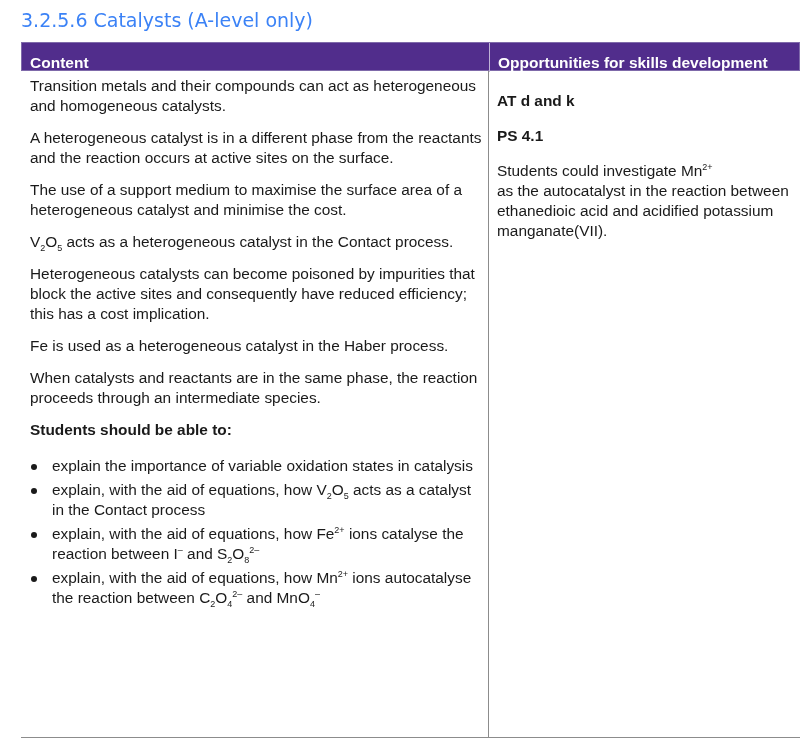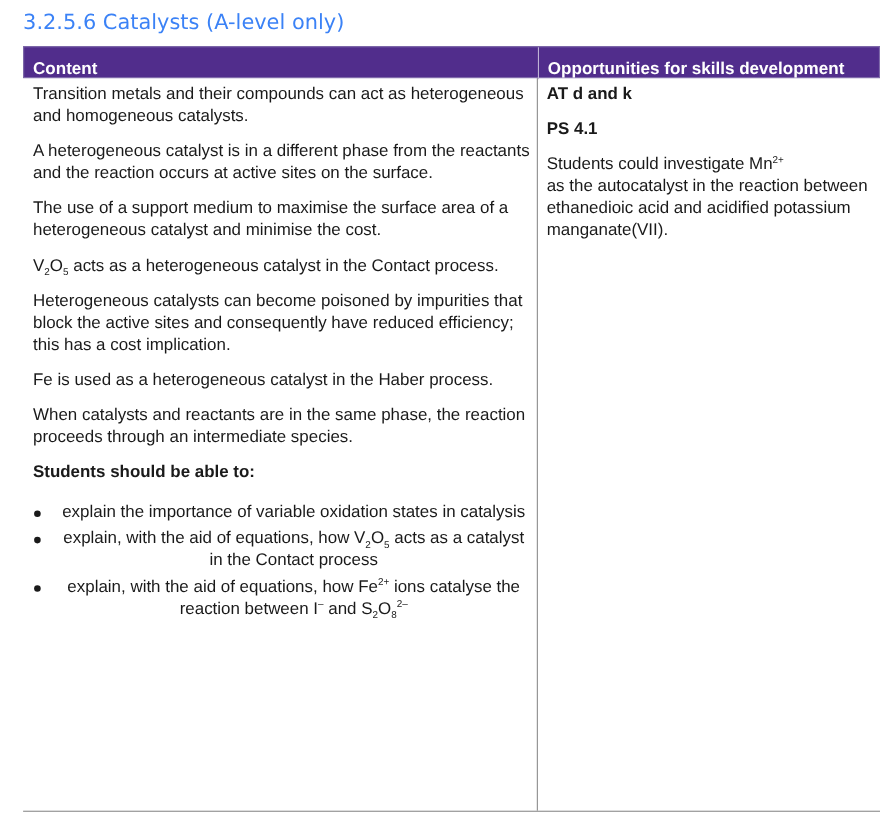--- a/index.html
+++ b/index.html
@@ -41,25 +41,25 @@
     .col-skills {
       position: absolute; left: 476px; top: 34px; width: 300px;
       font-size: 15.4px; line-height: 20px;
     }
     .para { margin: 0 0 12px 0; }
     .bold { font-weight: bold; }
     sub, sup { font-size: 9px; line-height: 0; }
     sub { vertical-align: -4px; }
     sup { vertical-align: 6px; }
     ul.outcomes { list-style: none; margin: 0; padding: 0; }
-    ul.outcomes li { position: relative; padding-left: 22px; margin: 0 0 4px 0; text-align: center; }
+    ul.outcomes li { position: relative; padding-left: 22px; margin: 0 0 4px 0; }
     ul.outcomes li .bullet {
       position: absolute; left: 1px; top: 8px; width: 6px; height: 6px; border-radius: 50%; background: #1a1a1a;
     }
-    .skills-para { margin: 0 0 12px 0; }
+    .skills-para { margin: 15px 0 12px 0; }
   </style>
 </head>
 <body>
 
 <div class="section-title">3.2.5.6 Catalysts (A-level only)</div>
 
 <div class="table">
   <div class="header-row">
     <div class="header-cell hc-content">Content</div>
     <div class="header-divider"></div>
@@ -83,20 +83,24 @@
         <span>explain the importance of variable oxidation states in catalysis</span>
       </li>
       <li>
         <span class="bullet"></span>
         <span>explain, with the aid of equations, how V</span><sub>2</sub><span>O</span><sub>5</sub><span> acts as a catalyst in the Contact process</span>
       </li>
       <li>
         <span class="bullet"></span>
         <span>explain, with the aid of equations, how Fe</span><sup>2+</sup><span> ions catalyse the reaction between I</span><sup>–</sup><span> and S</span><sub>2</sub><span>O</span><sub>8</sub><sup>2–</sup>
       </li>
+      <li>
+        <span class="bullet"></span>
+        <span>explain, with the aid of equations, how Mn</span><sup>2+</sup><span> ions autocatalyse the reaction between C</span><sub>2</sub><span>O</span><sub>4</sub><sup>2–</sup><span> and MnO</span><sub>4</sub><sup>–</sup>
+      </li>
     </ul>
   </div>
 
   <div class="col-skills">
     <p class="skills-para bold">AT d and k</p>
     <p class="skills-para bold">PS 4.1</p>
     <p class="skills-para"><span>Students could investigate Mn</span><sup>2+</sup><br><span>as the autocatalyst in the reaction between ethanedioic acid and acidified potassium manganate(VII).</span></p>
   </div>
 </div>
 

